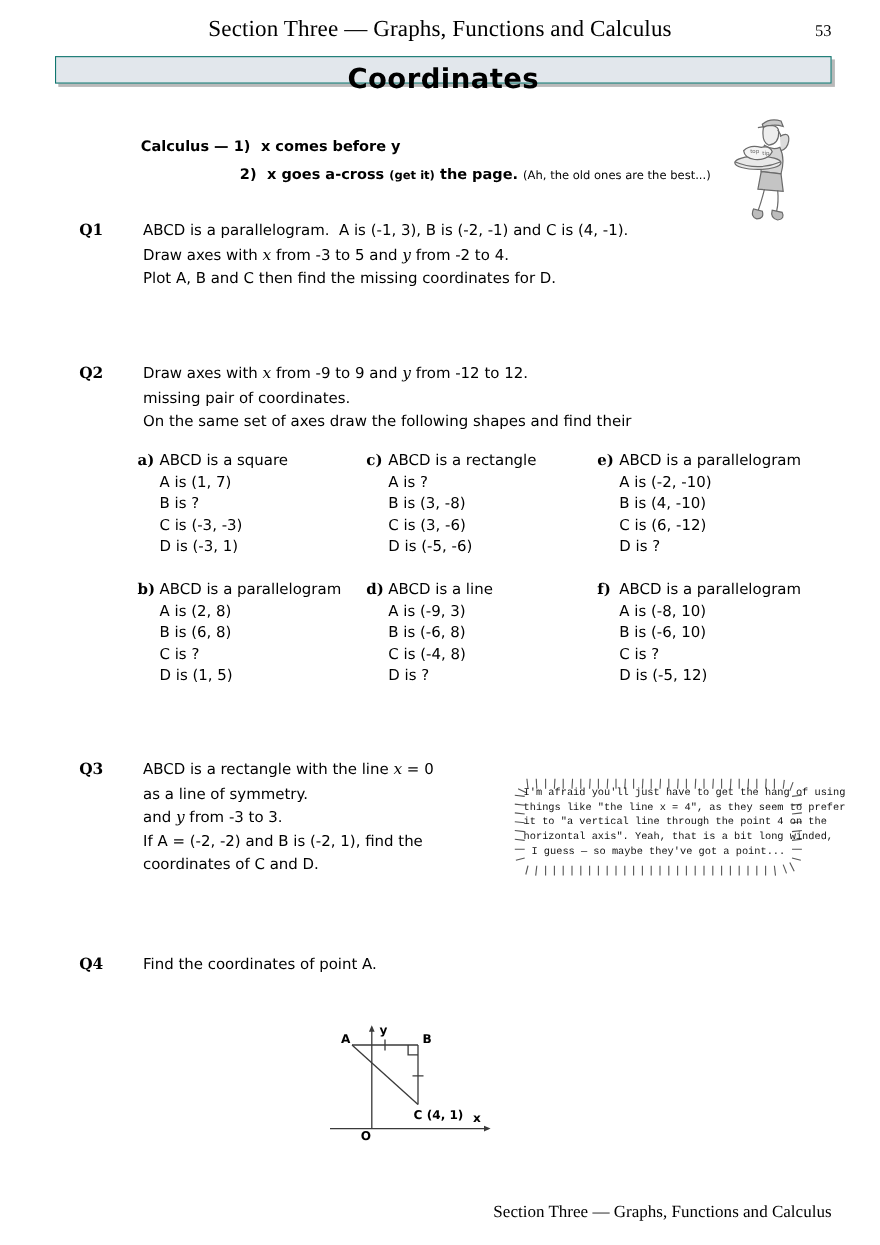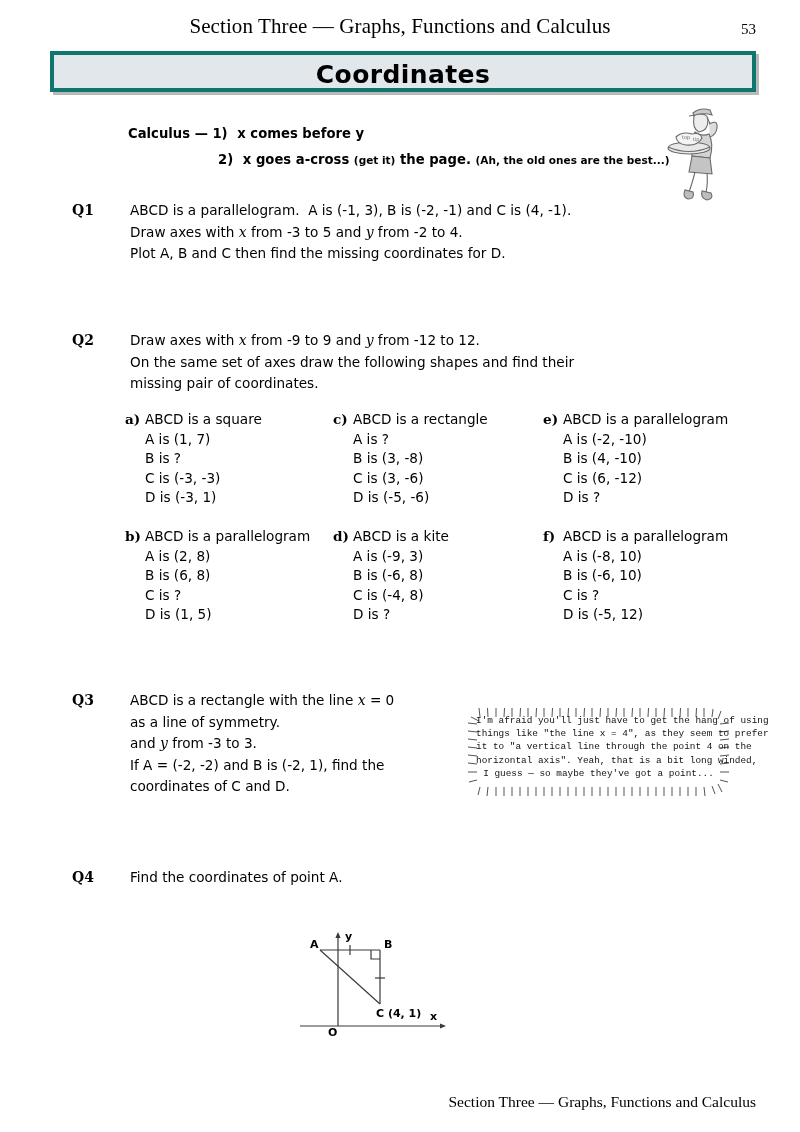--- a/index.html
+++ b/index.html
@@ -42,23 +42,23 @@
     font-family: "Liberation Serif", serif;
     font-size: 15px;
   }
 
   
   #title-banner {
     position: absolute;
     left: 50px;
     top: 51px;
     width: 706px;
-    height: 41px;
+    height: 25px;
     background: #e2e7ec;
-    border: 4px solid #0f766e;
+    border: 1px solid #0f766e;
     box-shadow: 3px 3px 0 0 #b9b9b9;
     box-sizing: border-box;
   }
   #title-banner-text {
     position: absolute;
     left: 0;
     top: 5px;
     width: 100%;
     text-align: center;
     font-family: "DejaVu Sans", sans-serif;
@@ -83,21 +83,21 @@
     line-height: 20px;
   }
   #remember-row-2 { margin-top: 6px; padding-left: 90px; }
   .rem-num { display: inline-block; margin-right: 5px; }
   .rem-small {
     font-size: 10.5px;
     font-weight: bold;
   }
   .joke-tail {
     font-size: 10.5px;
-    font-weight: bold;
+    font-weight: normal;
   }
 
   
   #cartoon-figure {
     position: absolute;
     left: 662px;
     top: 104px;
     width: 76px;
     height: 100px;
   }
@@ -303,24 +303,24 @@
   </div>
 </div>
 
 <div class="question" id="q2">
   <div class="q-label">Q2</div>
   <div class="q-body">
     <div class="q-line">
       Draw axes with <span class="it">x</span> from -9 to 9 and <span class="it">y</span> from -12 to 12.
     </div>
     <div class="q-line">
+      <span class="u">missing pair of coordinates</span>.
+    </div>
+    <div class="q-line">
       On the <span class="u">same</span> set of axes draw the following shapes and find their
-    </div>
-    <div class="q-line">
-      <span class="u">missing pair of coordinates</span>.
     </div>
   </div>
 </div>
 
 <div id="q2-parts">
   <div class="part-row">
 
     <div class="part col-1">
       <span class="part-letter">a)</span>
       <div class="part-lines">
@@ -379,21 +379,21 @@
         <div>C is ?</div>
         <div>D is (1, 5)</div>
       </div>
     </div>
 
     <div class="part col-2">
       <span class="part-letter">d)</span>
       <div class="part-lines">
         <div>
           <span>ABCD is a</span>
-          <span class="u">kite</span>
+          <span class="u">line</span>
         </div>
         <div>A is (-9, 3)</div>
         <div>B is (-6, 8)</div>
         <div>C is (-4, 8)</div>
         <div>D is ?</div>
       </div>
     </div>
 
     <div class="part col-3">
       <span class="part-letter">f)</span>

